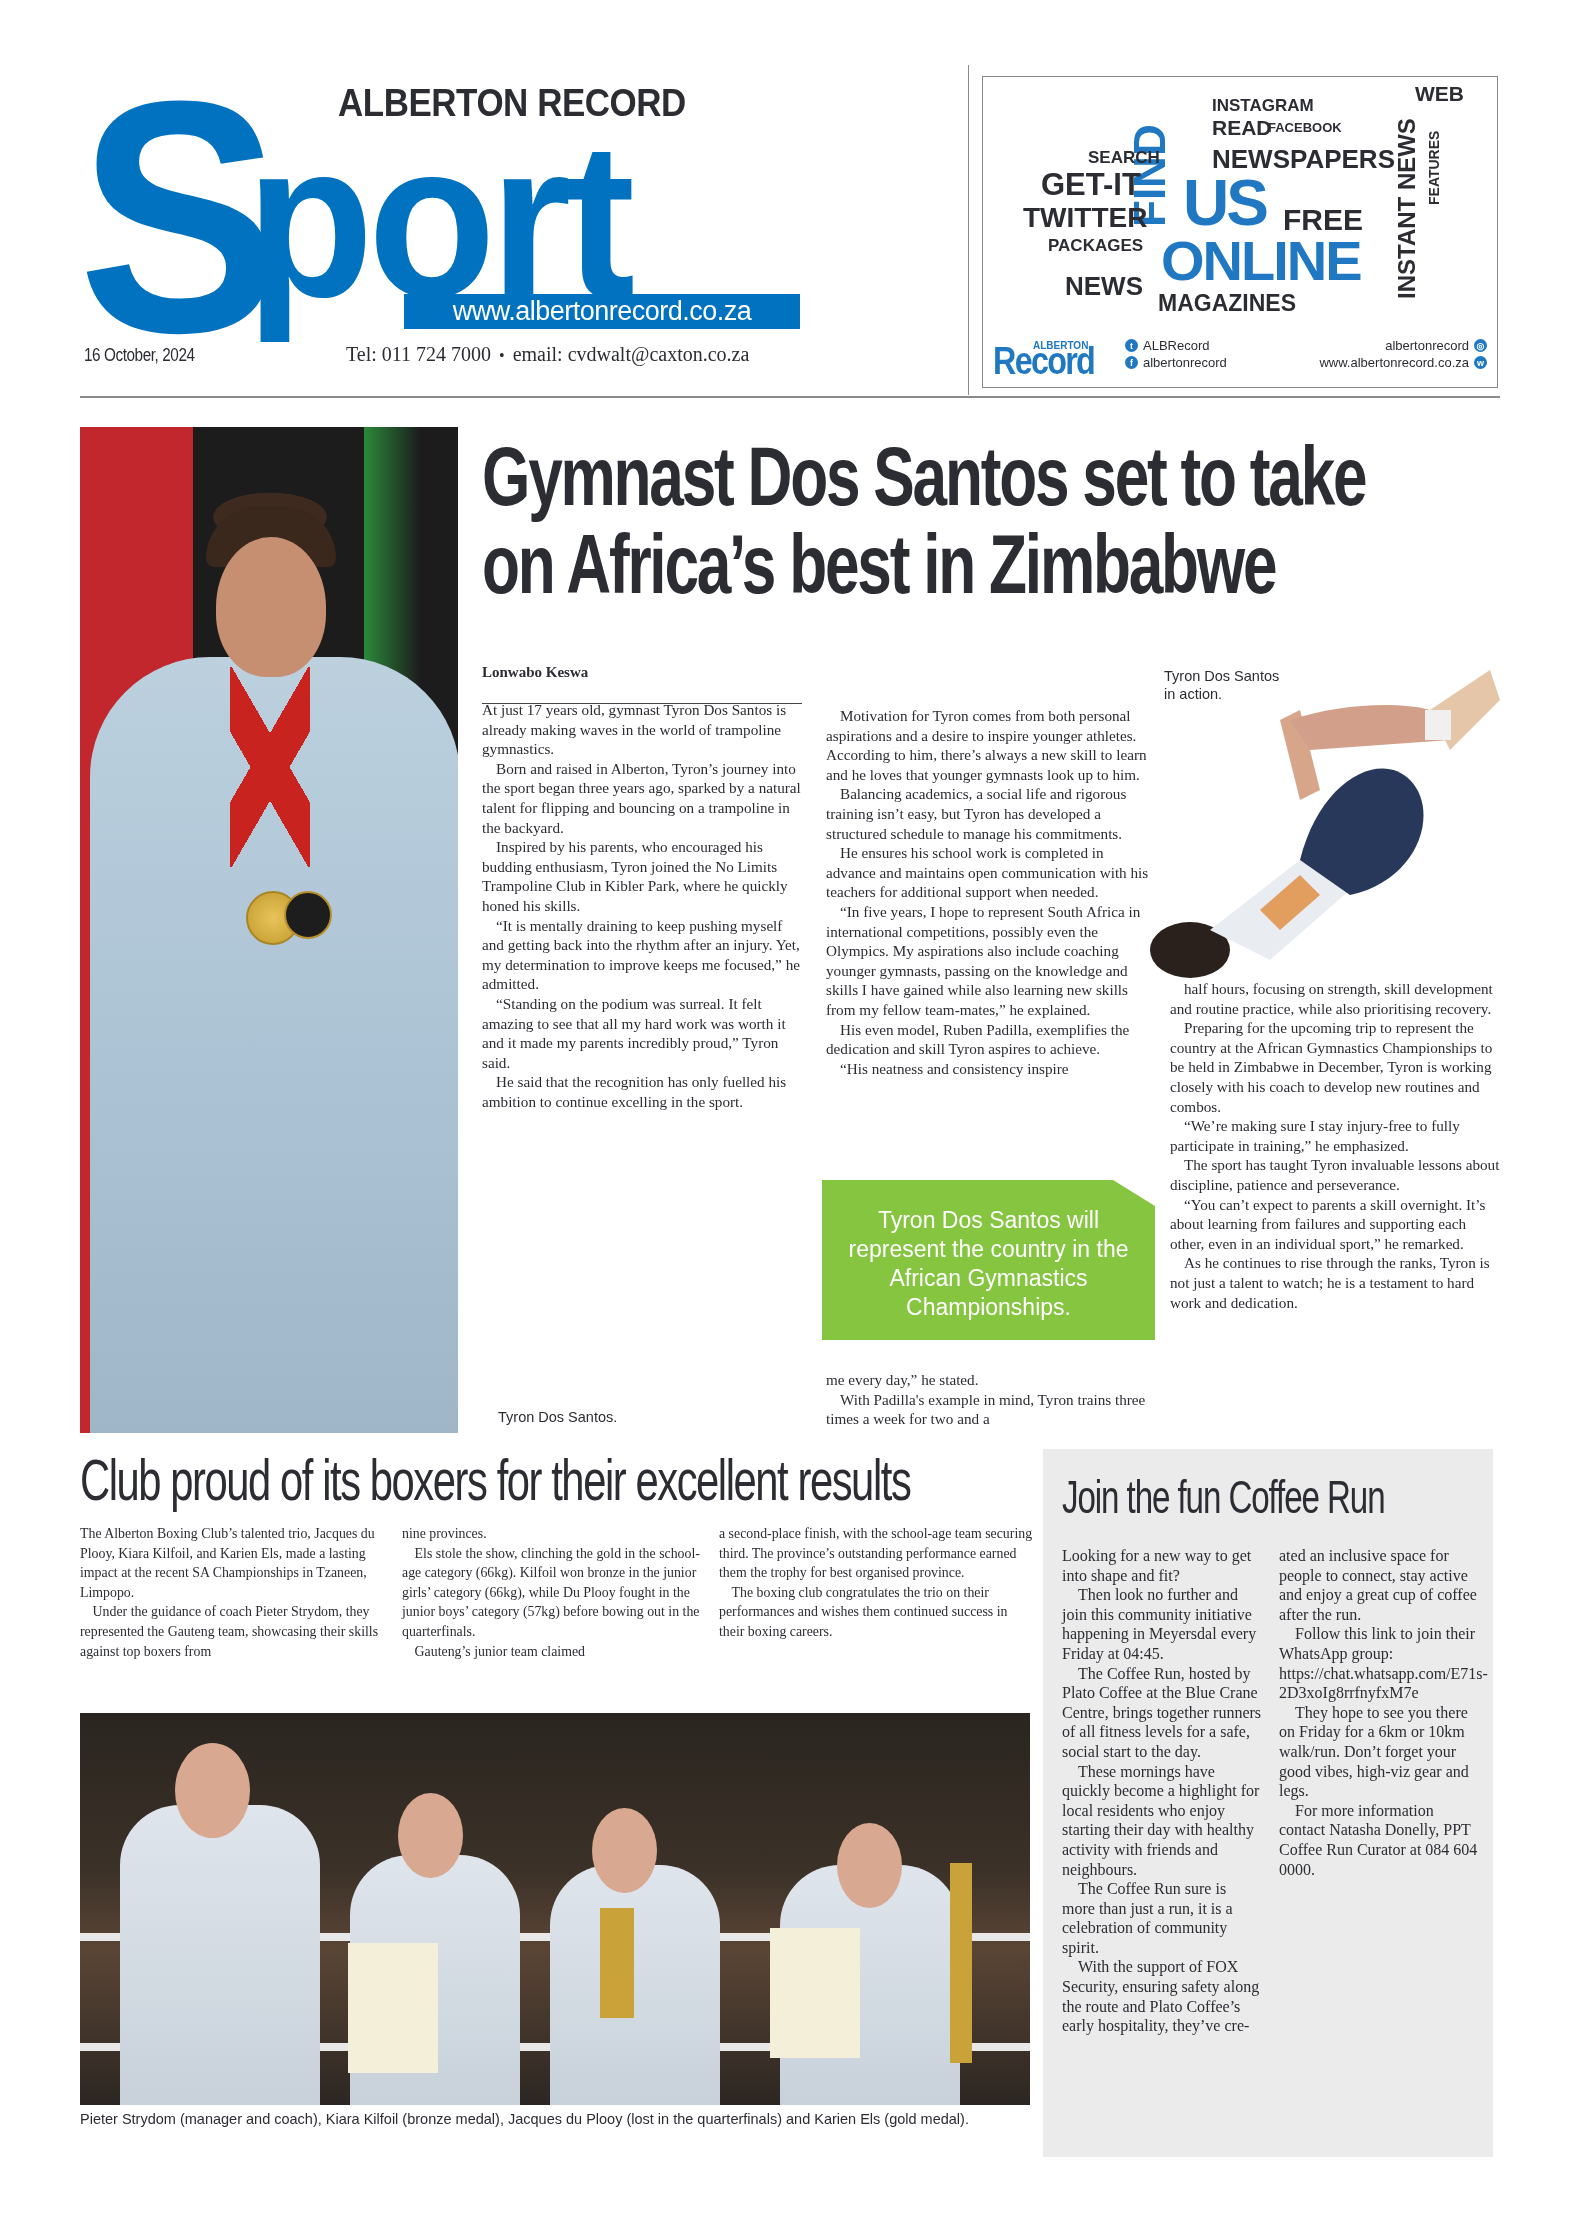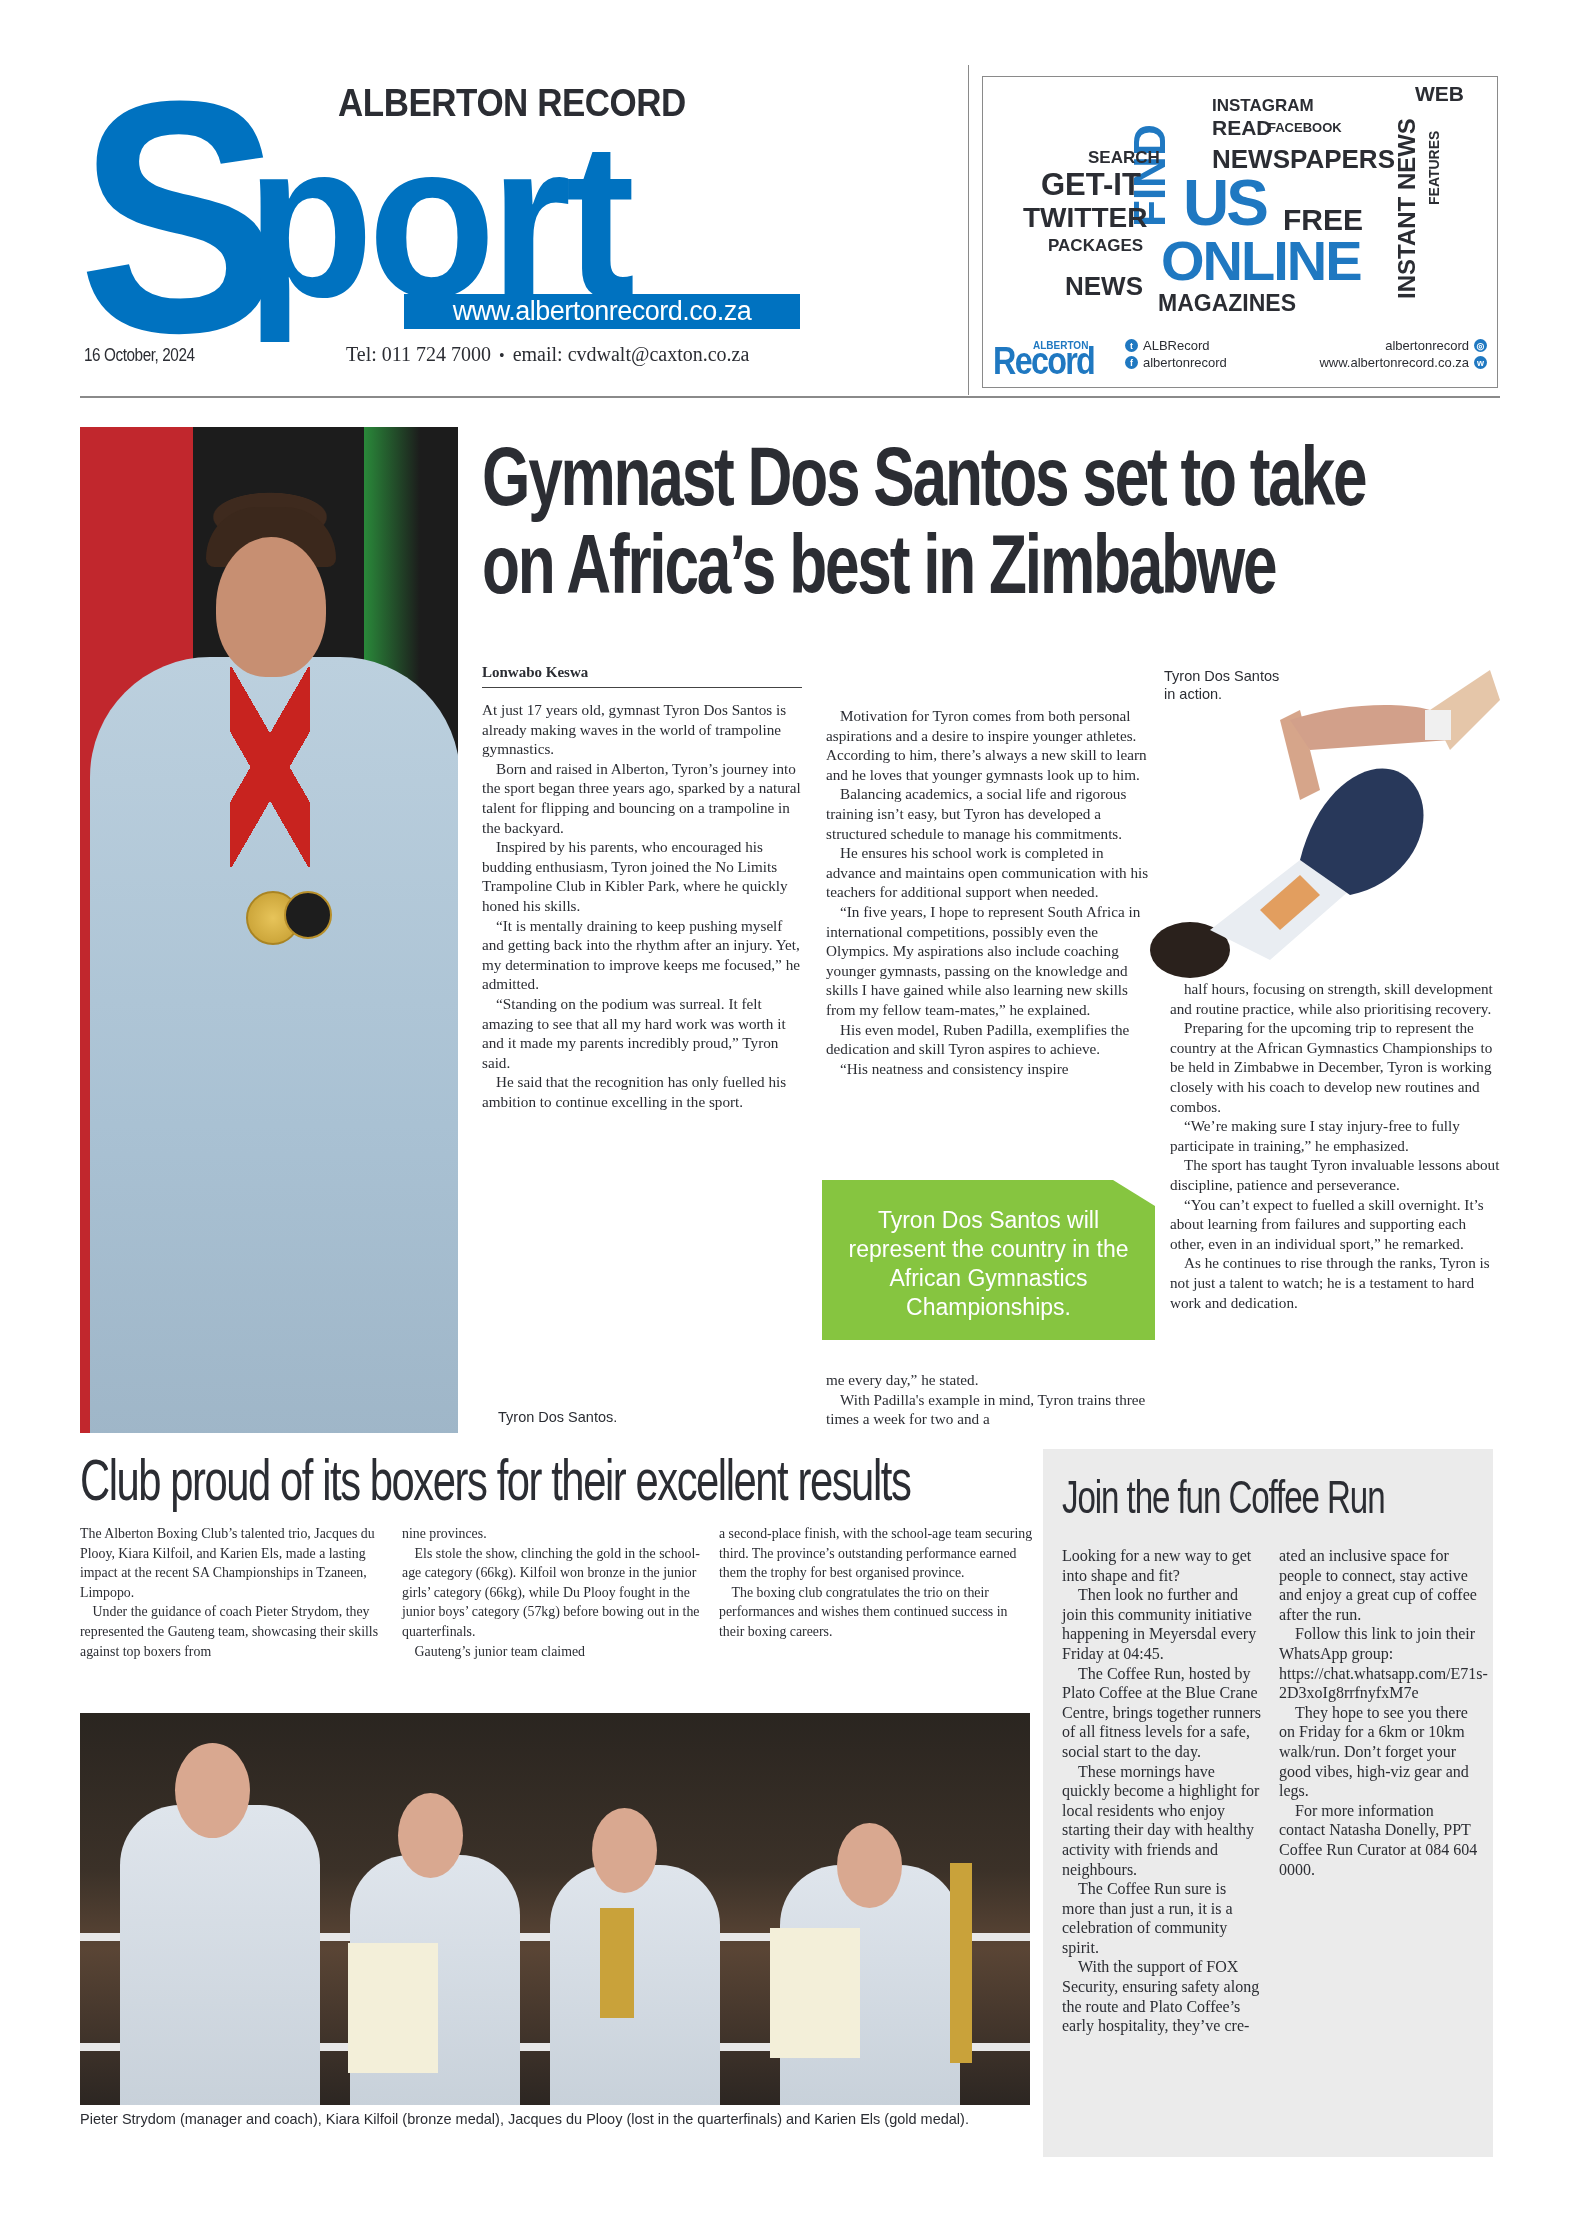--- a/index.html
+++ b/index.html
@@ -82,21 +82,21 @@
   .headline {
     position: absolute; left: 482px; top: 432px; width: 1030px;
     font-family: "Liberation Sans", sans-serif; font-weight: 700;
     font-size: 84px; line-height: 88px; color: #2b2d33;
     letter-spacing: -3px; transform: scaleX(0.74); transform-origin: left top;
     white-space: nowrap;
   }
   .byline {
     position: absolute; left: 482px; top: 664px; width: 320px;
     font-family: "Liberation Serif", serif; font-weight: 700; font-size: 15px; color: #2b2d33;
-    border-bottom: 1px solid #444; padding-bottom: 6px;
+    border-bottom: 1px solid #444; padding-bottom: 22px;
   }
   .col {
     position: absolute; font-family: "Liberation Serif", serif;
     font-size: 15.2px; line-height: 19.6px; color: #2b2d33;
   }
   .col p { text-indent: 14px; }
   .col p.first { text-indent: 0; }
   .col-a { left: 482px; top: 700px; width: 320px; }
   .col-b { left: 826px; top: 664px; width: 326px; margin-top: 42px; }
   .col-b2 { left: 826px; top: 1370px; width: 326px; }
@@ -268,21 +268,21 @@
   <path d="M140 60 C200 40, 280 40, 300 60 L300 80 L160 90 Z" fill="#d2a08a"></path>
   <path d="M280 50 L340 10 L350 40 L300 90 Z" fill="#e5c6a9"></path>
   <rect x="275" y="50" width="26" height="30" fill="#f0f0f0"></rect>
 </svg>
 
 <div class="col col-c">
   <p>half hours, focusing on strength, skill development and routine practice, while also prioritising recovery.</p>
   <p>Preparing for the upcoming trip to represent the country at the African Gymnastics Championships to be held in Zimbabwe in December, Tyron is working closely with his coach to develop new routines and combos.</p>
   <p>“We’re making sure I stay injury-free to fully participate in training,” he emphasized.</p>
   <p>The sport has taught Tyron invaluable lessons about discipline, patience and perseverance.</p>
-  <p>“You can’t expect to fuelled a skill overnight. It’s about learning from failures and supporting each other, even in an individual sport,” he remarked.</p>
+  <p>“You can’t expect to parents a skill overnight. It’s about learning from failures and supporting each other, even in an individual sport,” he remarked.</p>
   <p>As he continues to rise through the ranks, Tyron is not just a talent to watch; he is a testament to hard work and dedication.</p>
 </div>
 
 <div class="box-headline">Club proud of its boxers for their excellent results</div>
 
 <div class="col-sm bx-a">
   <p class="first">The Alberton Boxing Club’s talented trio, Jacques du Plooy, Kiara Kilfoil, and Karien Els, made a lasting impact at the recent SA Championships in Tzaneen, Limpopo.</p>
   <p>Under the guidance of coach Pieter Strydom, they represented the Gauteng team, showcasing their skills against top boxers from</p>
 </div>
 <div class="col-sm bx-b">

